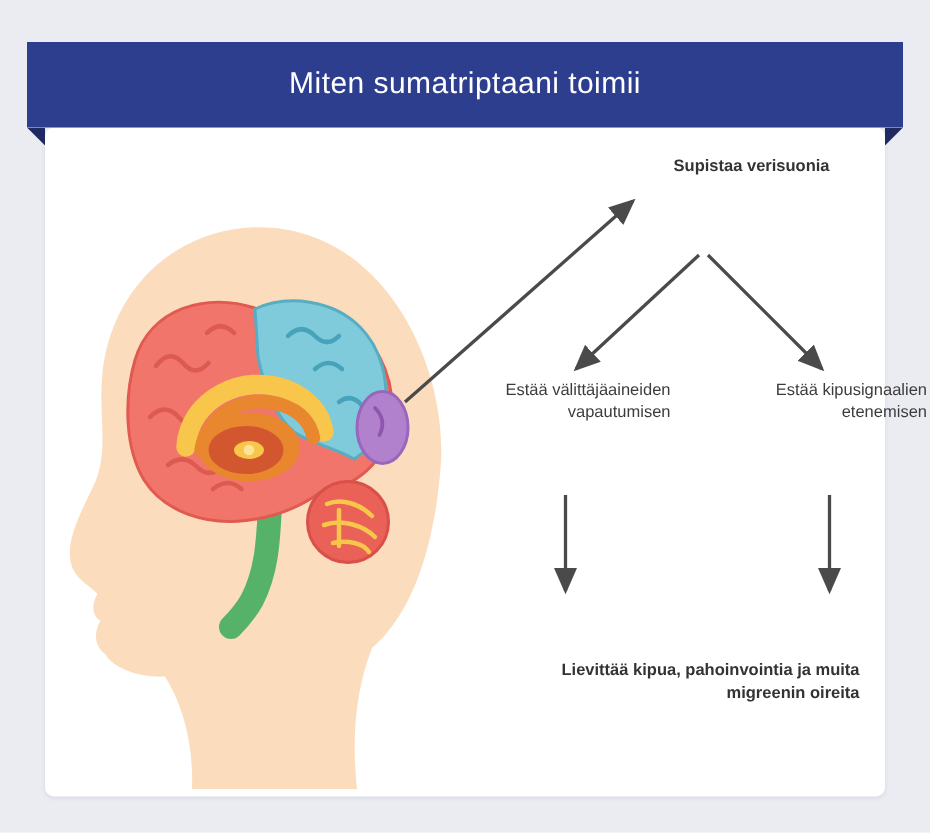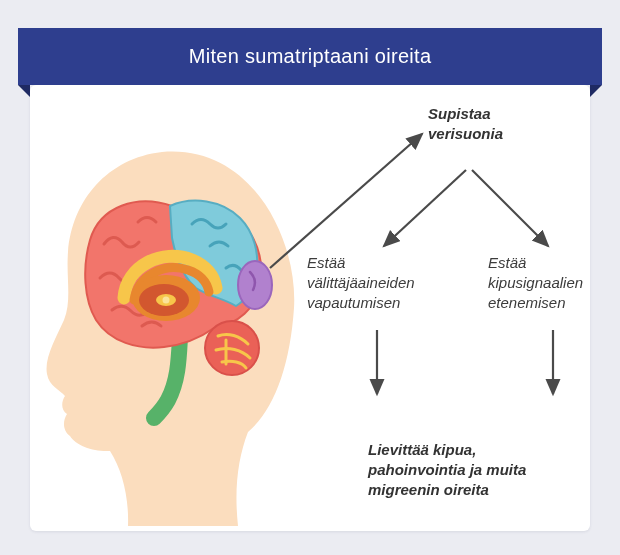--- a/index.html
+++ b/index.html
@@ -31,38 +31,38 @@
     background:#ffffff;border-radius:6px;
     box-shadow:0 1px 3px rgba(40,50,90,.10);
     z-index:1;
   }
 
   .illustration{position:absolute;left:42px;top:148px;width:256px;height:380px;z-index:2;}
 
   .arrows{position:absolute;left:0;top:0;width:620px;height:555px;z-index:4;pointer-events:none;}
 
   .node{
-    position:absolute;z-index:5;text-align:left;
-    color:#3c3c3c;font-size:15px;line-height:1.32;font-style:italic;
+    position:absolute;z-index:5;text-align:right;
+    color:#3c3c3c;font-size:11px;line-height:1.32;
   }
   .node-bold{font-weight:bold;color:#333333;}
   .node-constrict{left:428px;top:104px;width:125px;}
   .node-left{left:307px;top:253px;width:140px;}
   .node-right{left:488px;top:253px;width:130px;}
   .node-result{left:368px;top:400px;width:205px;margin-top:40px;}
 </style>
 </head>
 <body>
 
 <div class="page">
 
   <div class="fold fold-left"></div>
   <div class="fold fold-right"></div>
   <div class="banner">
-    <span class="banner-title">Miten sumatriptaani oireita</span>
+    <span class="banner-title">Miten sumatriptaani toimii</span>
   </div>
 
   <div class="card"></div>
 
   <svg class="illustration" viewBox="0 0 256 380" xmlns="http://www.w3.org/2000/svg" aria-hidden="true">
 
     <path fill="#fbddbe" d="
       M 120 4
       C 66 10, 30 52, 26 104
       C 24 130, 30 152, 22 172

